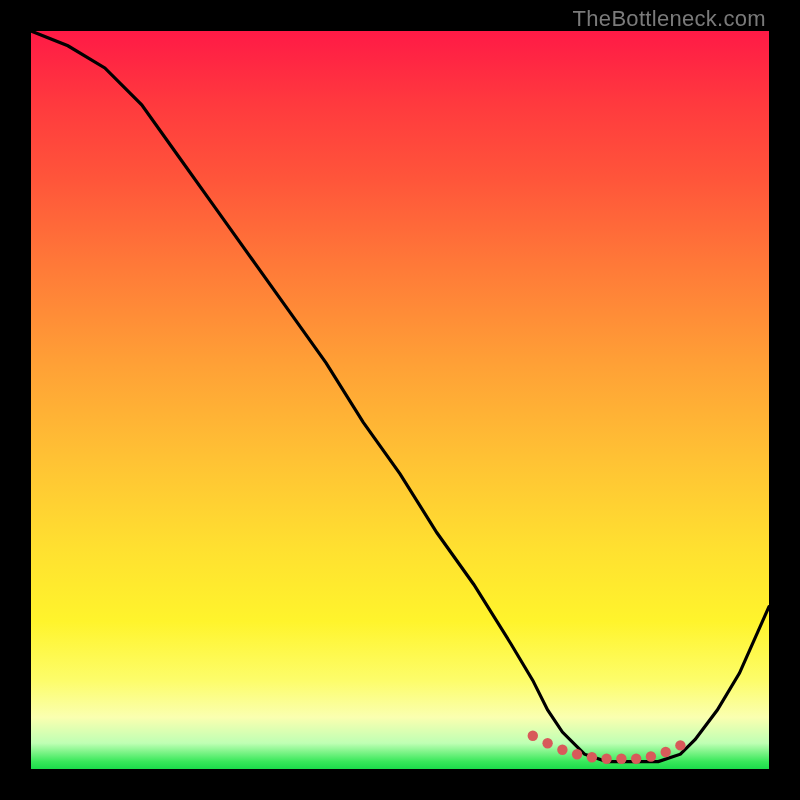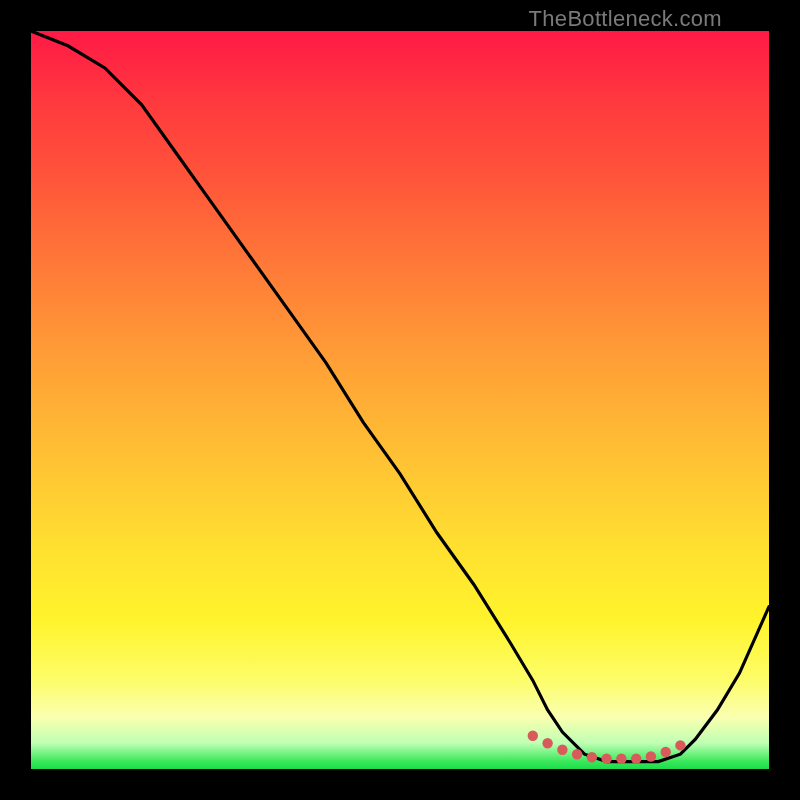--- a/index.html
+++ b/index.html
@@ -11,20 +11,21 @@
     overflow: hidden;
     font-family: Arial, Helvetica, sans-serif;
   }
   .frame {
     position: absolute;
     left: 0;
     top: 0;
     width: 756px;
     height: 800px;
     background: #000;
+    padding-left: 44px;
   }
   .plot {
     position: absolute;
     left: 31px;
     top: 31px;
     width: 738px;
     height: 738px;
     background: linear-gradient(to bottom,
       #ff1a46 0%,
       #ff3a3e 10%,

